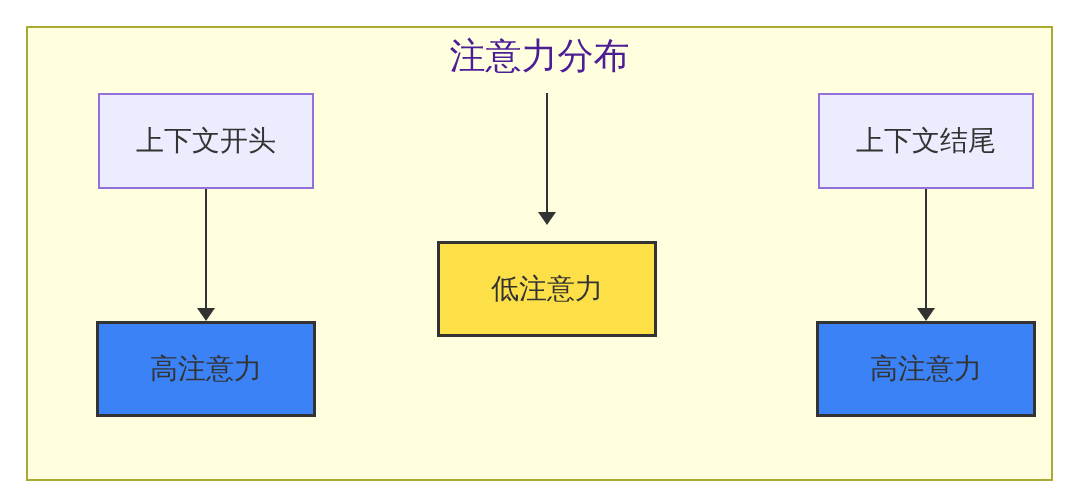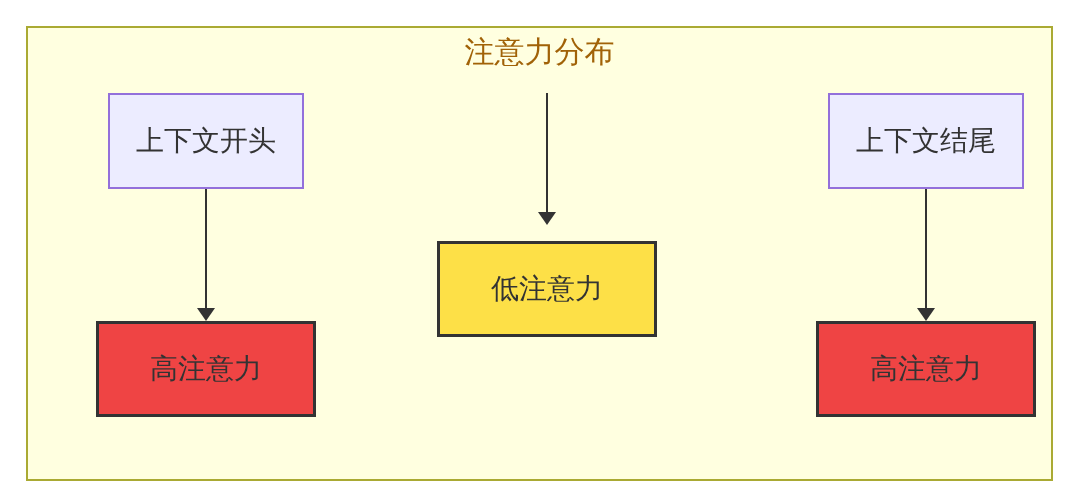--- a/index.html
+++ b/index.html
@@ -21,23 +21,23 @@
     box-sizing: border-box;
     background: #ffffe0;
     border: 2px solid #aaaa33;
   }
   .group-title {
     position: absolute;
     top: 6px;
     left: 0;
     right: 0;
     text-align: center;
-    font-size: 30px;
+    font-size: 36px;
     line-height: 1.2;
-    color: #a16207;
+    color: #4c1d95;
   }
   .column {
     position: absolute;
     top: 93px;
     transform: translateX(-50%);
     display: flex;
     flex-direction: column;
     align-items: center;
   }
   .col-start  { left: 206px; }
@@ -48,29 +48,29 @@
     height: 96px;
     display: flex;
     align-items: center;
     justify-content: center;
     font-size: 28px;
     line-height: 1.2;
     color: #333333;
     text-align: center;
   }
   .node.source {
-    width: 196px;
+    width: 216px;
     background: #ececff;
     border: 2px solid #9370db;
   }
   .node.target {
     width: 220px;
     border: 3px solid #333333;
   }
-  .node.target.high { background: #ef4444; }
+  .node.target.high { background: #3b82f6; }
   .node.target.low  { background: #fde047; margin-top: 16px; }
   .arrow {
     height: 132px;
     display: flex;
     flex-direction: column;
     align-items: center;
   }
   .arrow-line {
     width: 2px;
     flex: 1;

